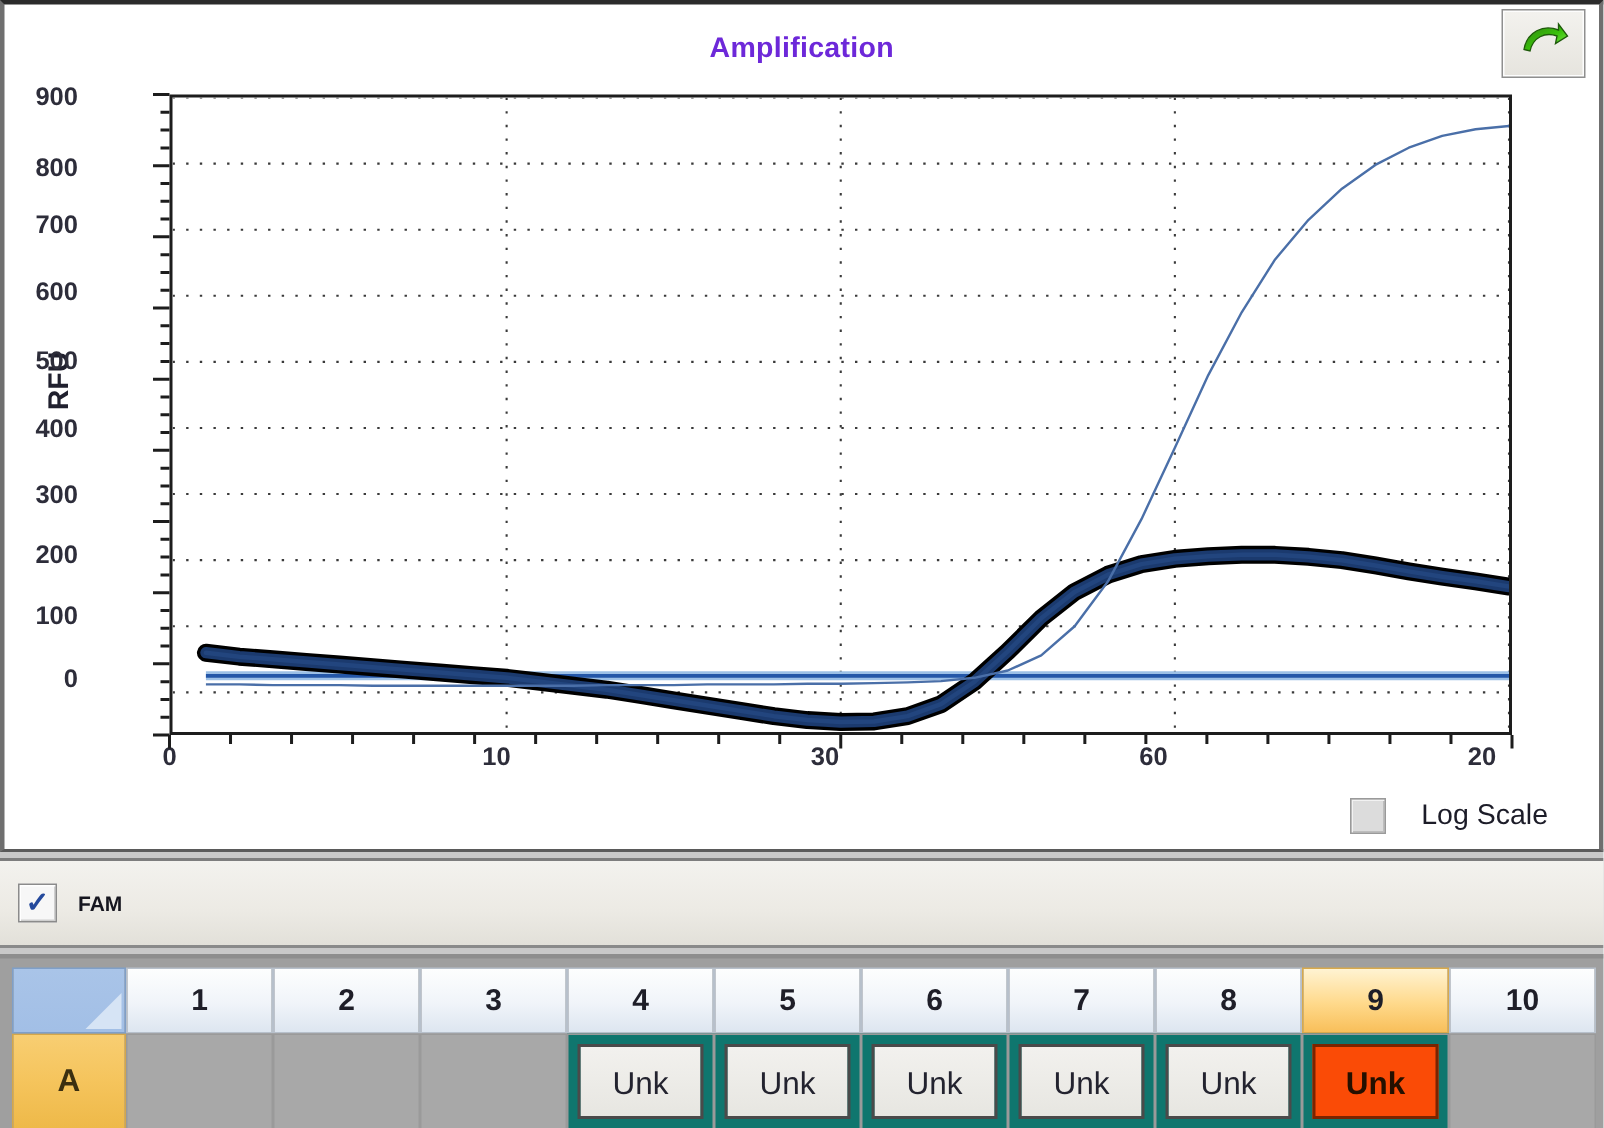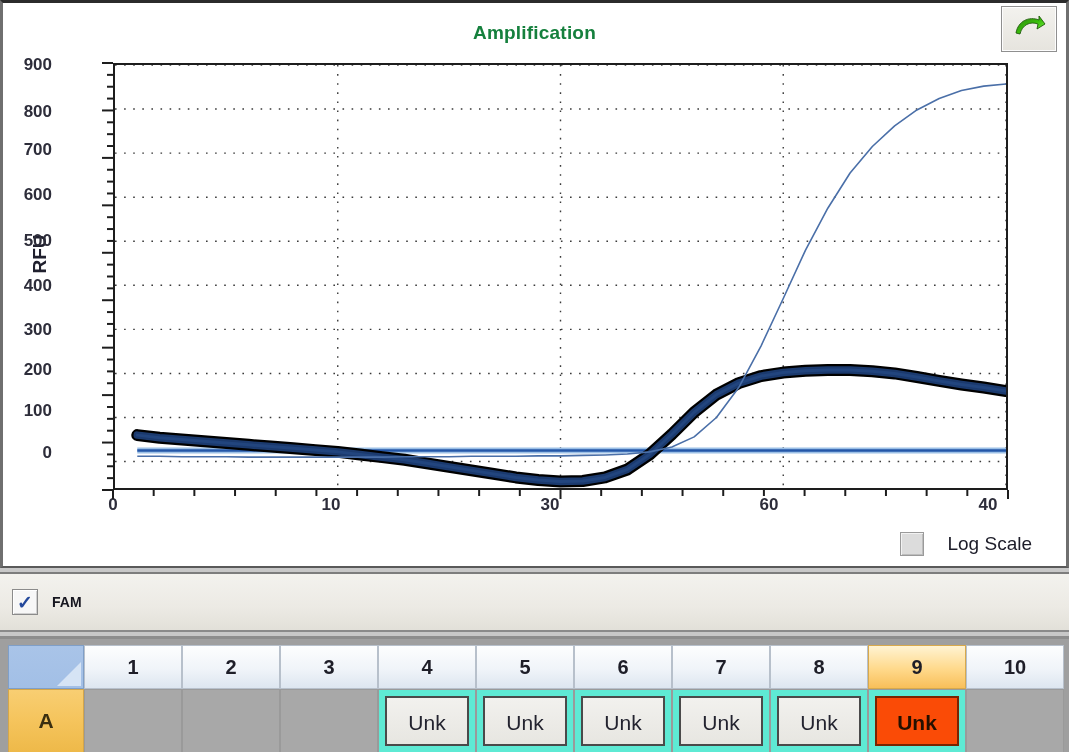--- a/index.html
+++ b/index.html
@@ -16,21 +16,21 @@
     position:absolute;left:0;top:0;width:1069px;height:568px;
     background:#ffffff;
     border-top:3px solid #2b2b2b;
     border-left:3px solid #6f6f6f;
     border-right:3px solid #6f6f6f;
     border-bottom:2px solid #5a5a5a;
     box-sizing:border-box;
   }
   .chart-title{
     position:absolute;left:0;right:0;top:19px;
-    text-align:center;font-size:19px;font-weight:bold;color:#15803d;
+    text-align:center;font-size:19px;font-weight:bold;color:#6d28d9;
     letter-spacing:.2px;
   }
   .reset-zoom-btn{
     position:absolute;right:9px;top:3px;width:54px;height:44px;
     background:linear-gradient(180deg,#f3f2ee 0%,#e6e4de 100%);
     border:1px solid #8f8f8f;box-shadow:inset 0 0 0 1px #fdfdfd;
     display:flex;align-items:center;justify-content:center;
   }
 
   
@@ -122,21 +122,21 @@
     background:linear-gradient(180deg,#fff3d2 0%,#ffd98b 55%,#f8bf5a 100%);
     border-color:#d8a94c;
   }
   .row-head{
     width:76px;height:64px;
     background:linear-gradient(180deg,#f8ce72 0%,#f5c45c 50%,#eeb949 100%);
     border:1px solid #d4a64a;box-sizing:border-box;
     text-align:center;font-size:21px;font-weight:bold;color:#3b2f10;
   }
   .well{
-    width:98px;height:64px;background:#5eead4;
+    width:98px;height:64px;background:#0f766e;
     border:1px solid #9a9a9a;box-sizing:border-box;
     text-align:center;vertical-align:middle;
   }
   .well .chip{
     display:block;margin:5px 6px;height:50px;line-height:50px;
     font-size:21px;color:#23232f;
     background:linear-gradient(180deg,#f2f1ee 0%,#e7e6e1 100%);
     border:2px solid #4a4a4a;box-sizing:border-box;
   }
   .well.selected .chip{
@@ -178,21 +178,21 @@
     <div class="ytick-label" style="top:273px">400</div>
     <div class="ytick-label" style="top:317px">300</div>
     <div class="ytick-label" style="top:357px">200</div>
     <div class="ytick-label" style="top:398px">100</div>
     <div class="ytick-label" style="top:440px">0</div>
 
     <div class="xtick-label" style="left:90px">0</div>
     <div class="xtick-label" style="left:308px">10</div>
     <div class="xtick-label" style="left:527px">30</div>
     <div class="xtick-label" style="left:746px">60</div>
-    <div class="xtick-label" style="left:965px">40</div>
+    <div class="xtick-label" style="left:965px">20</div>
 
 
     <div class="plot-frame">
       <div class="plot-inner">
         <svg id="plot-svg" width="891" height="423" viewBox="0 0 891 423">
             <line x1="0" y1="396.5625" x2="891" y2="396.5625" stroke="#3a3a3a" stroke-width="1.4" stroke-dasharray="1.6 7.5"></line>
             <line x1="0" y1="352.5" x2="891" y2="352.5" stroke="#3a3a3a" stroke-width="1.4" stroke-dasharray="1.6 7.5"></line>
             <line x1="0" y1="308.4375" x2="891" y2="308.4375" stroke="#3a3a3a" stroke-width="1.4" stroke-dasharray="1.6 7.5"></line>
             <line x1="0" y1="264.375" x2="891" y2="264.375" stroke="#3a3a3a" stroke-width="1.4" stroke-dasharray="1.6 7.5"></line>
             <line x1="0" y1="220.3125" x2="891" y2="220.3125" stroke="#3a3a3a" stroke-width="1.4" stroke-dasharray="1.6 7.5"></line>

